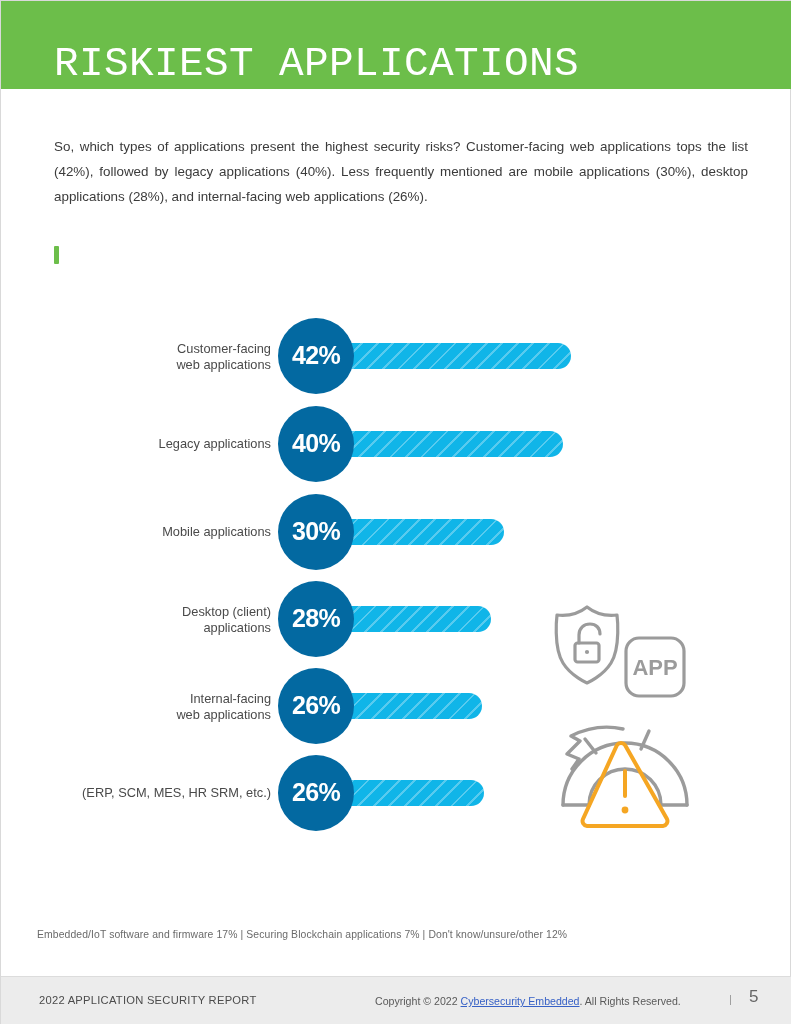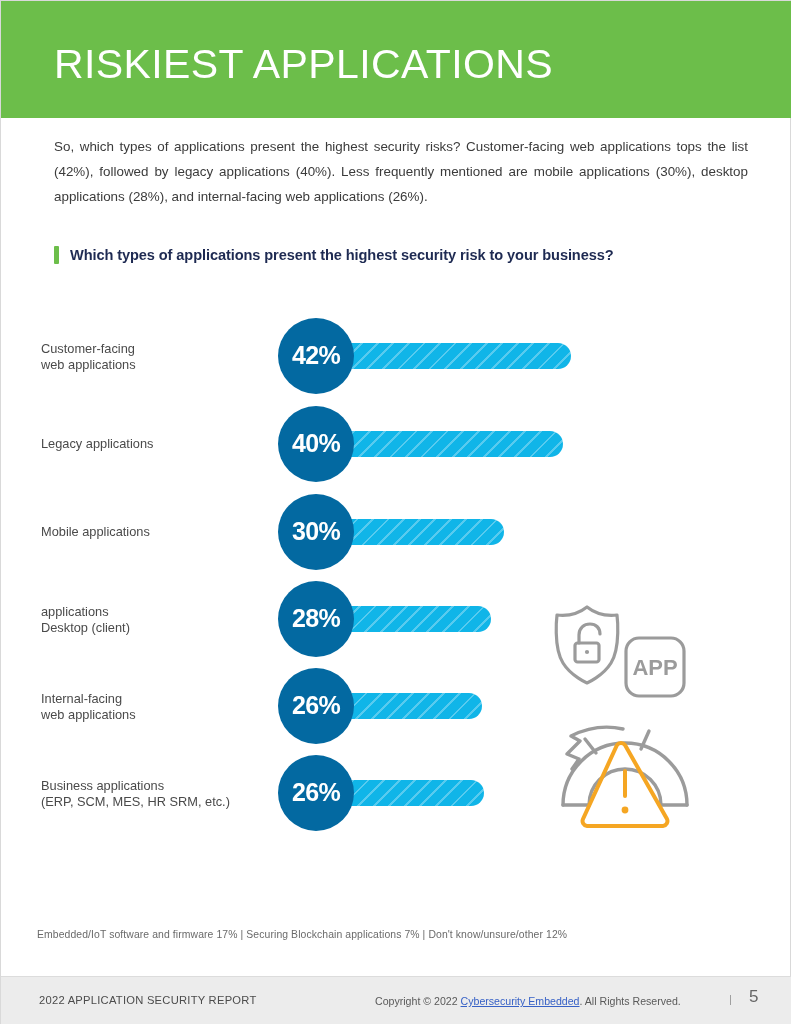--- a/index.html
+++ b/index.html
@@ -15,22 +15,23 @@
   .page {
     position:absolute; inset:0;
     width:791px; height:1024px;
     background:#ffffff;
     border:1px solid #d9d9d9;
   }
 
   
   .header-band {
     position:absolute; left:0; top:0;
-    width:791px; height:117px;
+    width:791px; height:88px;
     background:#6cbe4a;
+    font-family:Liberation Mono, monospace;
   }
   .header-title {
     position:absolute; left:53px; top:43px;
     font-size:41px;
     font-weight:300;
     letter-spacing:0.4px;
     color:#ffffff;
     line-height:1;
     white-space:nowrap;
   }
@@ -72,20 +73,21 @@
   }
   .chart-row {
     position:absolute;
     left:0;
     height:88px;
     width:791px;
   }
   .row-label {
     position:absolute;
     left:40px; width:230px;
+    text-align:right;
     font-size:12.8px;
     line-height:15.5px;
     color:#4a4a4a;
     top:50%;
     transform:translateY(-50%);
   }
   .bar-track {
     position:absolute;
     left:277px;
     top:50%;
@@ -186,21 +188,20 @@
 <div class="page">
 
   <div class="header-band">
     <div class="header-title">RISKIEST APPLICATIONS</div>
   </div>
 
   <p class="intro">So, which types of applications present the highest security risks? Customer-facing web applications tops the list (42%), followed by legacy applications (40%). Less frequently mentioned are mobile applications (30%), desktop applications (28%), and internal-facing web applications (26%).</p>
 
   <div class="question-row">
     <span class="green-tick"></span>
-    <span class="question-text">Which types of applications present the highest security risk to your business?</span>
   </div>
 
   <div class="chart">
 
     <div class="chart-row" style="top:11px;">
       <div class="row-label">
         <div>Customer-facing</div>
         <div>web applications</div>
       </div>
       <div class="bar-track">
@@ -232,22 +233,22 @@
       <div class="bar-track">
         <div class="bar-fill" style="width: 188px;"></div>
         <div class="bubble">
           <span>30%</span>
         </div>
       </div>
     </div>
 
     <div class="chart-row" style="top:274px;">
       <div class="row-label">
+        <div>Desktop (client)</div>
         <div>applications</div>
-        <div>Desktop (client)</div>
       </div>
       <div class="bar-track">
         <div class="bar-fill" style="width: 175px;"></div>
         <div class="bubble">
           <span>28%</span>
         </div>
       </div>
     </div>
 
     <div class="chart-row" style="top:361px;">
@@ -258,21 +259,20 @@
       <div class="bar-track">
         <div class="bar-fill" style="width: 166px;"></div>
         <div class="bubble">
           <span>26%</span>
         </div>
       </div>
     </div>
 
     <div class="chart-row" style="top:448px;">
       <div class="row-label">
-        <div>Business applications</div>
         <div>(ERP, SCM, MES, HR SRM, etc.)</div>
       </div>
       <div class="bar-track">
         <div class="bar-fill" style="width: 168px;"></div>
         <div class="bubble">
           <span>26%</span>
         </div>
       </div>
     </div>
   </div>

